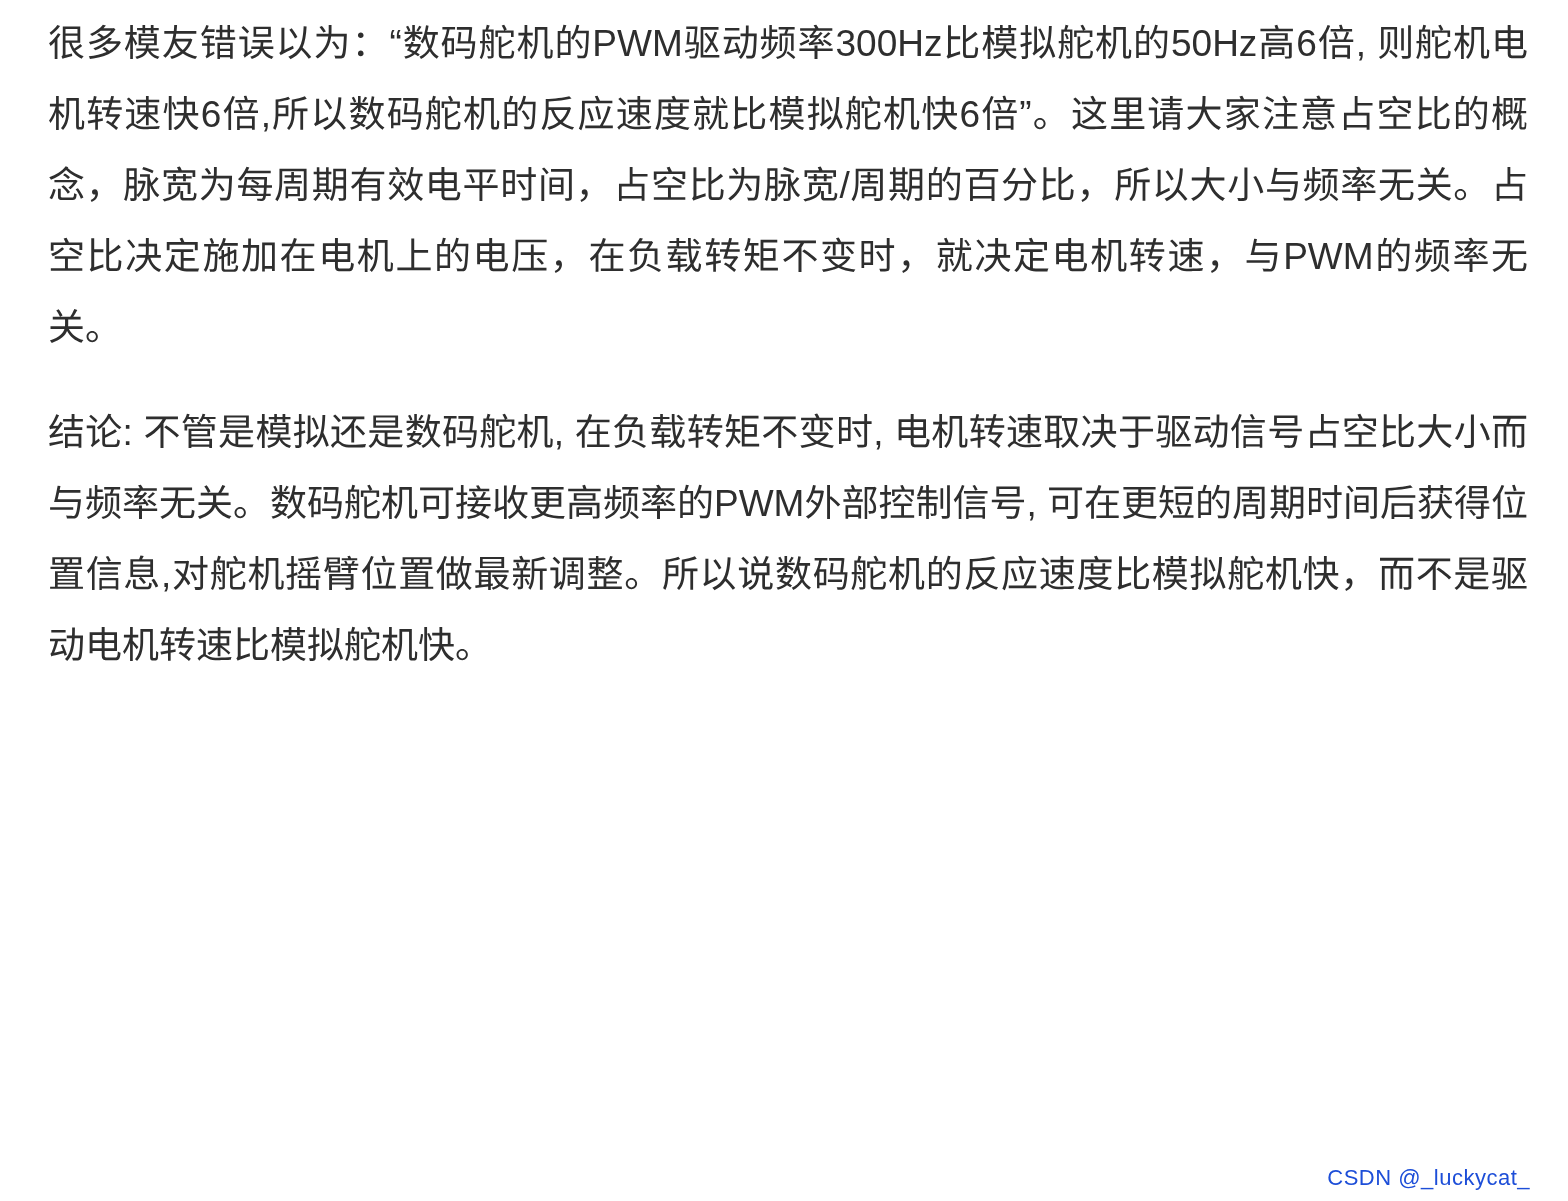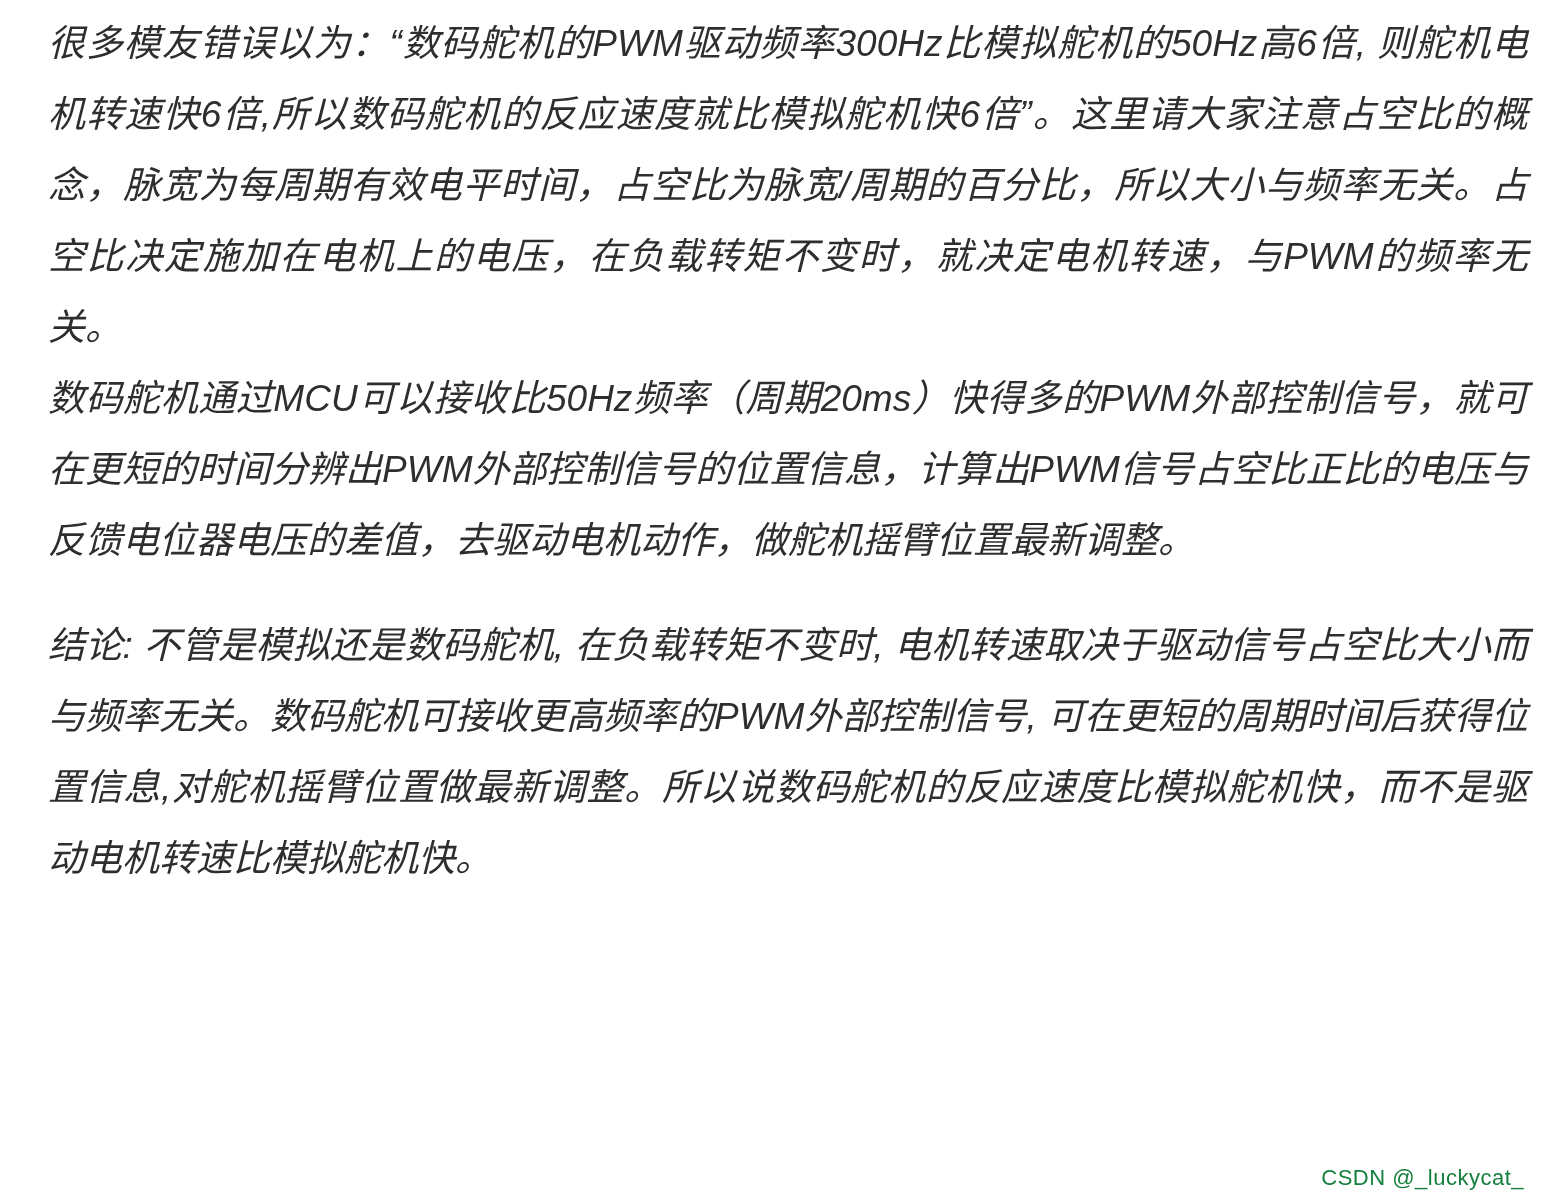--- a/index.html
+++ b/index.html
@@ -29,42 +29,40 @@
   .para {
     font-size: 37px;
     line-height: 71px;
     letter-spacing: 0px;
     text-align: justify;
     text-justify: inter-ideograph;
     margin: 0;
     color: #2e2e2e;
     font-weight: 400;
     word-break: break-word;
-    font-style: italic;
   }
   .para + .para {
     margin-top: 0px;
   }
   .para.spaced {
     margin-top: 34px;
   }
   .watermark {
     position: absolute;
-    right: 44px;
+    right: 38px;
     bottom: 10px;
     font-size: 22px;
-    color: #15803d;
+    color: #1d4ed8;
     font-family: "Liberation Sans", "DejaVu Sans", sans-serif;
     letter-spacing: 0.5px;
     white-space: nowrap;
   }
 </style>
 </head>
 <body>
 
 <div class="page">
   <div class="article">
     <p class="para">很多模友错误以为：“数码舵机的PWM驱动频率300Hz比模拟舵机的50Hz高6倍, 则舵机电机转速快6倍,所以数码舵机的反应速度就比模拟舵机快6倍”。这里请大家注意占空比的概念，脉宽为每周期有效电平时间，占空比为脉宽/周期的百分比，所以大小与频率无关。占空比决定施加在电机上的电压，在负载转矩不变时，就决定电机转速，与PWM的频率无关。</p>
-    <p class="para">数码舵机通过MCU可以接收比50Hz频率（周期20ms）快得多的PWM外部控制信号，就可在更短的时间分辨出PWM外部控制信号的位置信息，计算出PWM信号占空比正比的电压与反馈电位器电压的差值，去驱动电机动作，做舵机摇臂位置最新调整。</p>
     <p class="para spaced">结论: 不管是模拟还是数码舵机, 在负载转矩不变时, 电机转速取决于驱动信号占空比大小而与频率无关。数码舵机可接收更高频率的PWM外部控制信号, 可在更短的周期时间后获得位置信息,对舵机摇臂位置做最新调整。所以说数码舵机的反应速度比模拟舵机快，而不是驱动电机转速比模拟舵机快。</p>
   </div>
   <div class="watermark">CSDN @_luckycat_</div>
 </div>
 
 </body></html>

